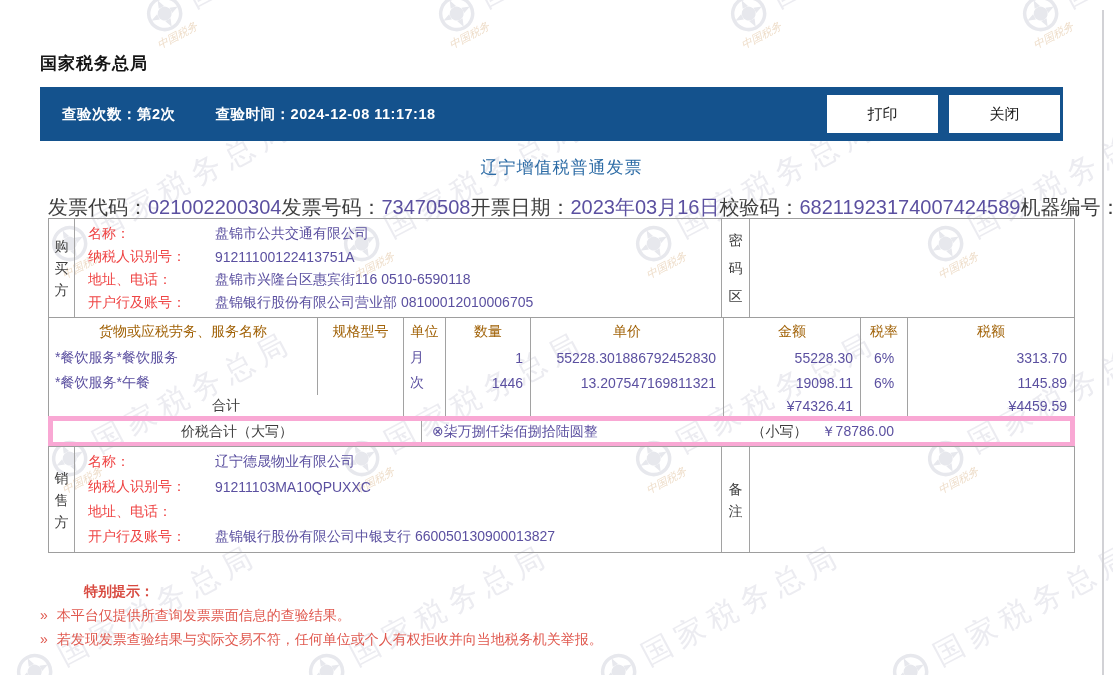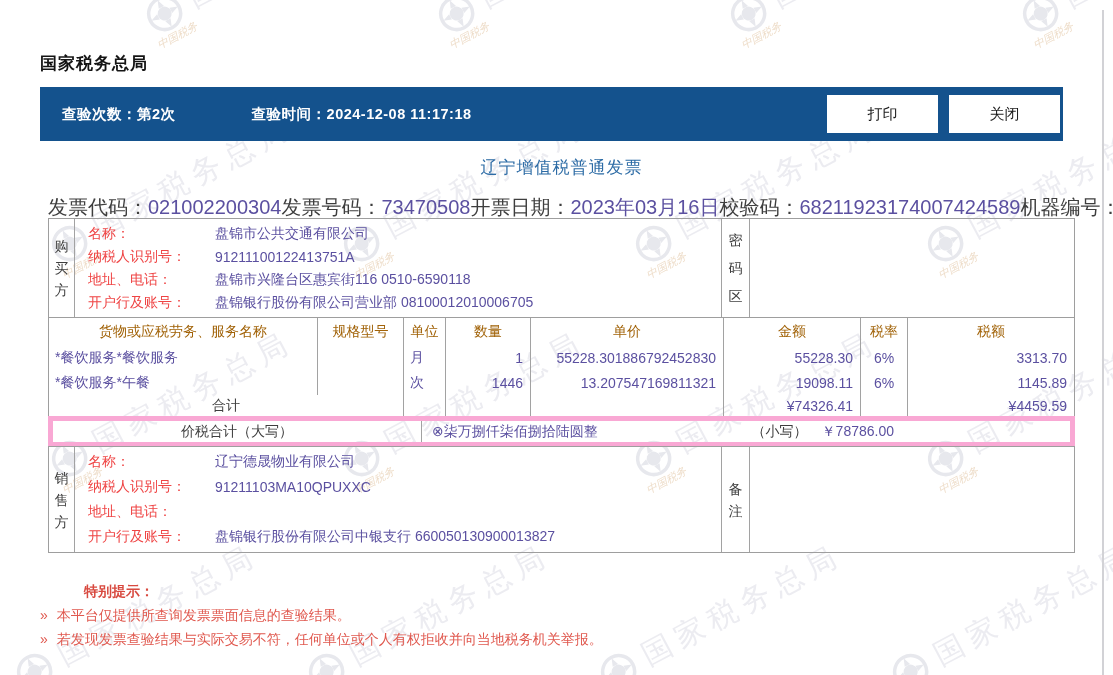--- a/index.html
+++ b/index.html
@@ -18,21 +18,21 @@
   .wm-sub{position:absolute;left:-2px;bottom:-14px;font-size:11px;color:#eeddc9;font-style:italic;white-space:nowrap;}
   .wm-text{font-size:30px;color:#ececf1;letter-spacing:7px;}
 
   .page-title{position:absolute;left:40px;top:52px;z-index:1;margin:0;
     font-size:17px;font-weight:bold;color:#141414;letter-spacing:1px;}
 
   .topbar{position:absolute;left:40px;top:87px;width:1023px;height:54px;z-index:1;
     background:#14528d;display:flex;align-items:center;box-sizing:border-box;
     padding:0 3px 0 22px;color:#fff;font-size:14.5px;font-weight:bold;}
   .bar-item{white-space:nowrap;letter-spacing:0.5px;}
-  .bar-item.time{margin-left:76px;}
+  .bar-item.time{margin-left:40px;}
   .bar-btns{margin-left:auto;display:flex;gap:11px;text-decoration:underline;}
   .bar-btn{width:111px;height:38px;background:#ffffff;border:none;color:#1c1c1c;
     font-size:15px;font-family:inherit;cursor:pointer;}
 
   .inv-title{position:absolute;left:48px;top:156px;width:1027px;z-index:1;
     text-align:center;color:#2c6ba5;font-size:17px;letter-spacing:1px;}
 
   .meta-row{position:absolute;left:48px;top:194px;width:1027px;z-index:1;
     display:flex;justify-content:space-between;box-sizing:border-box;padding-right:28px;
     font-size:20px;white-space:nowrap;}

